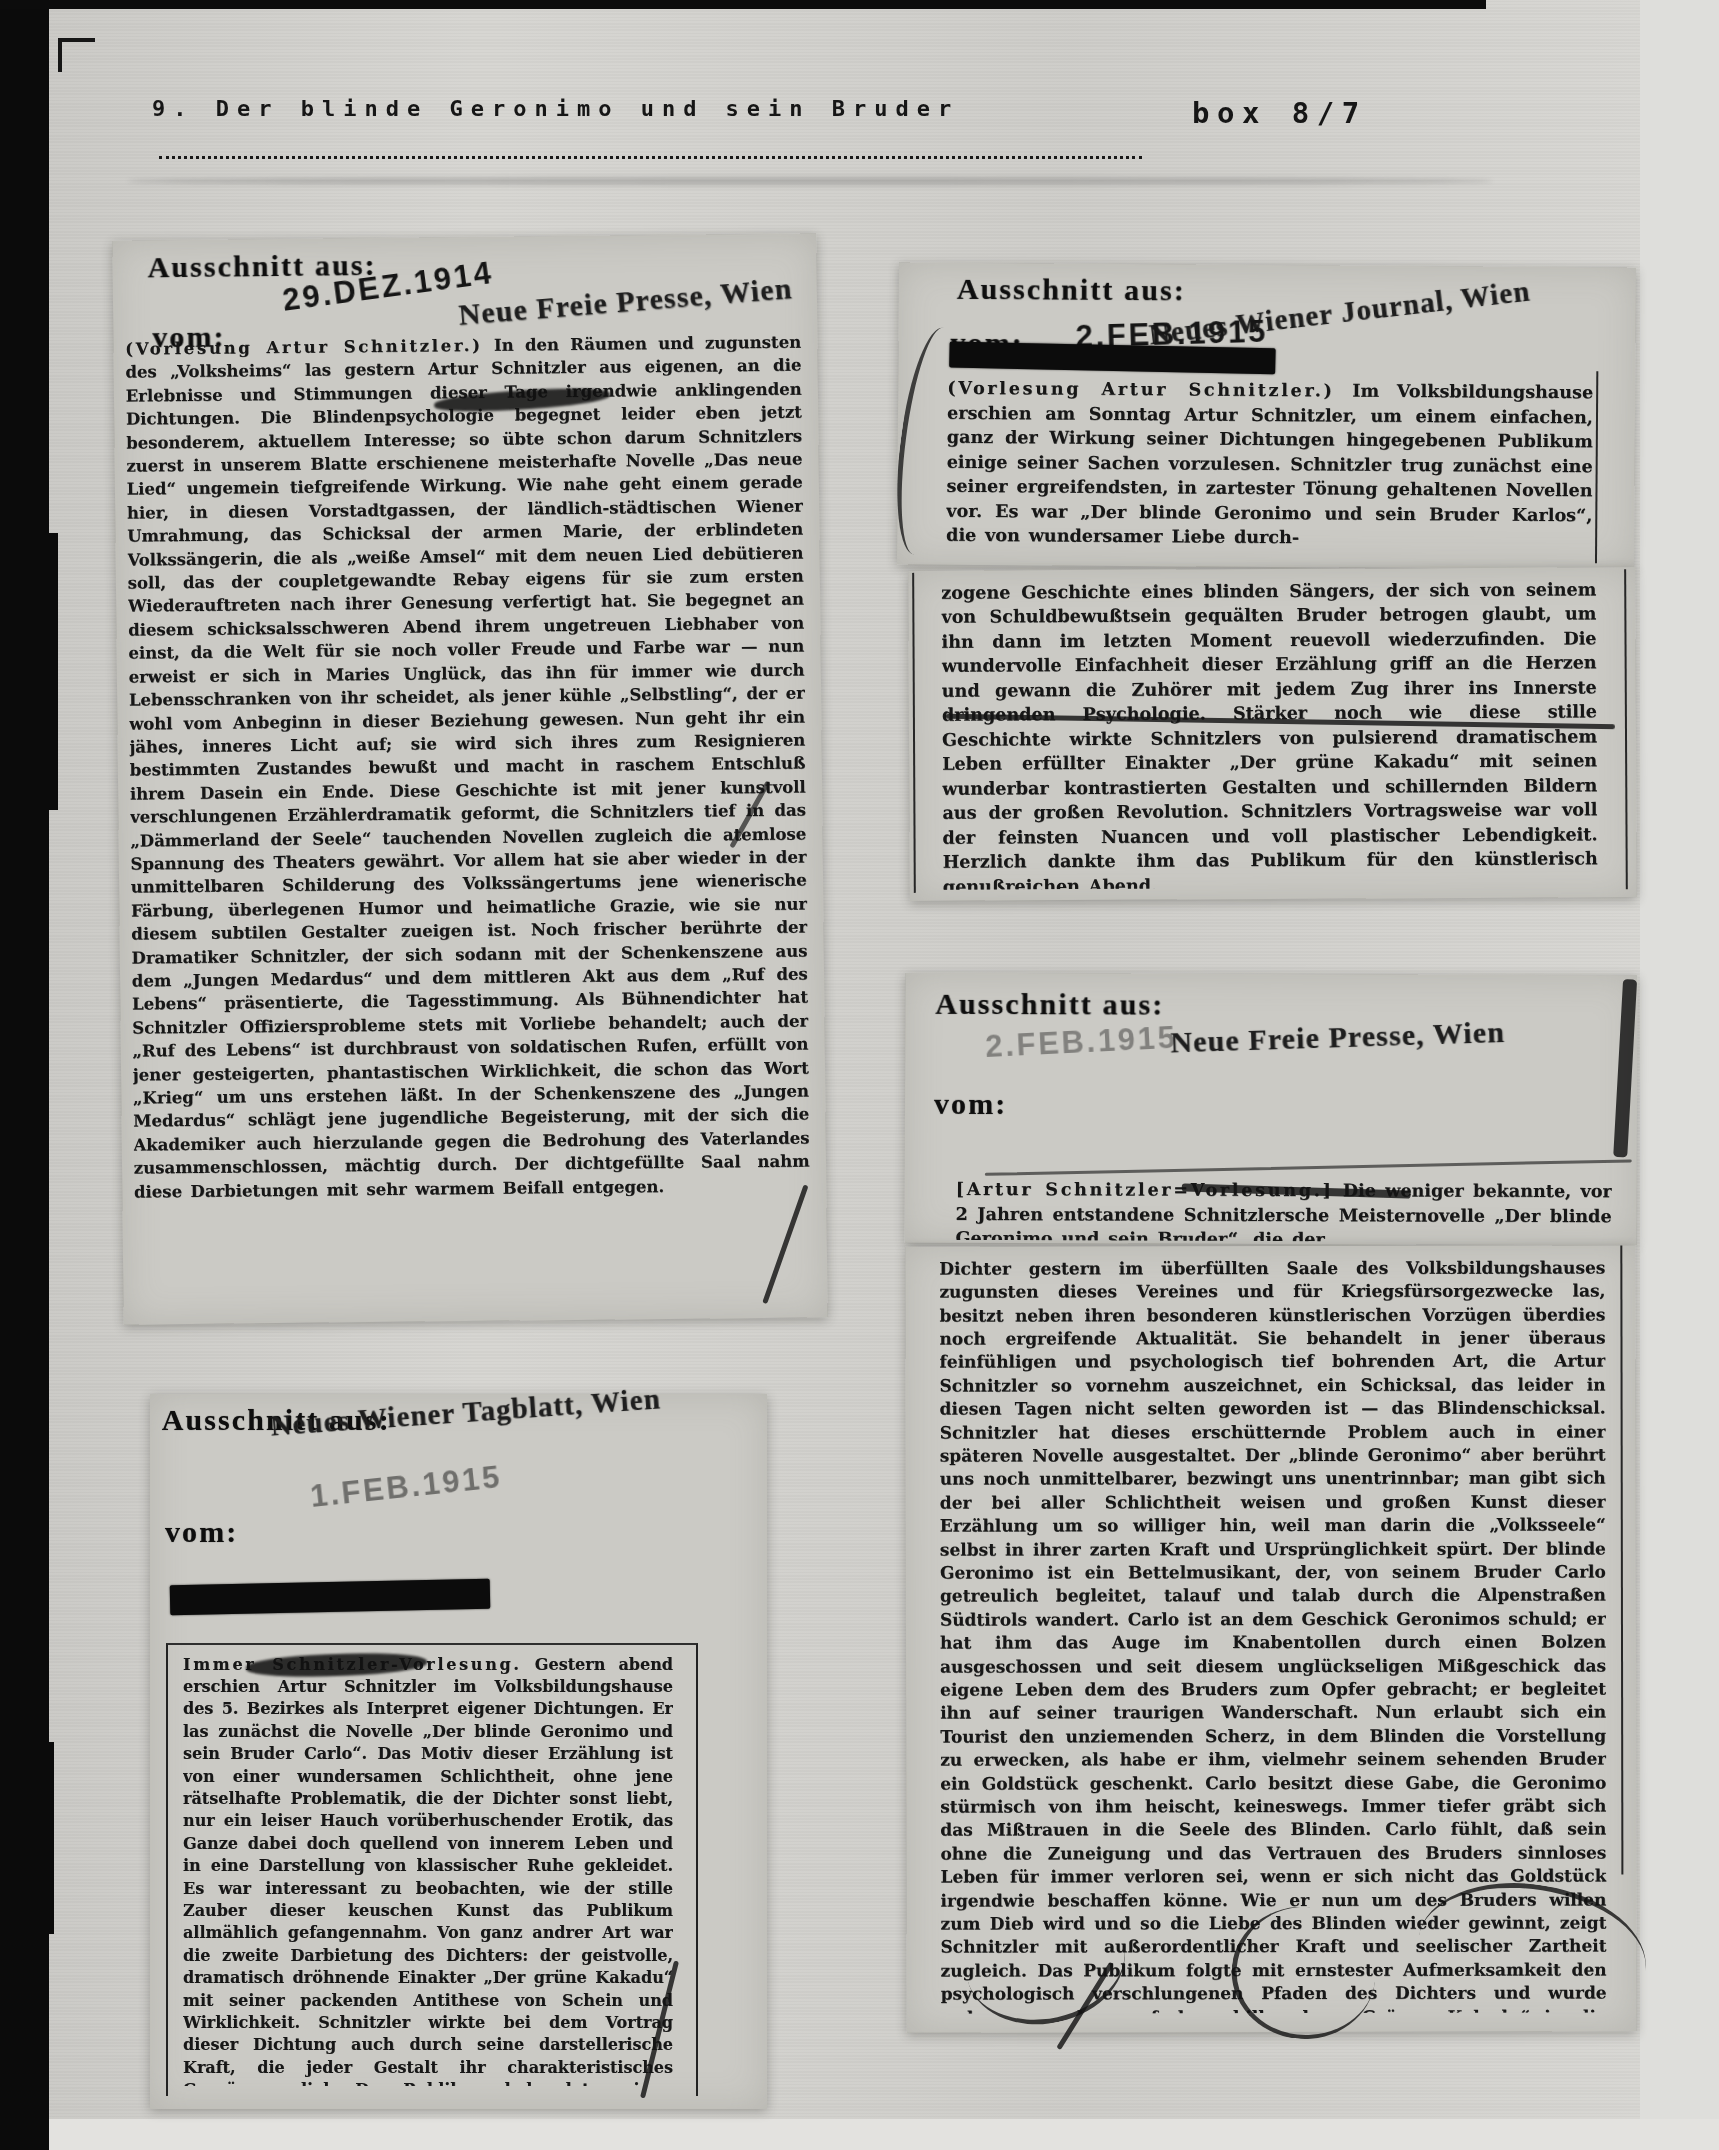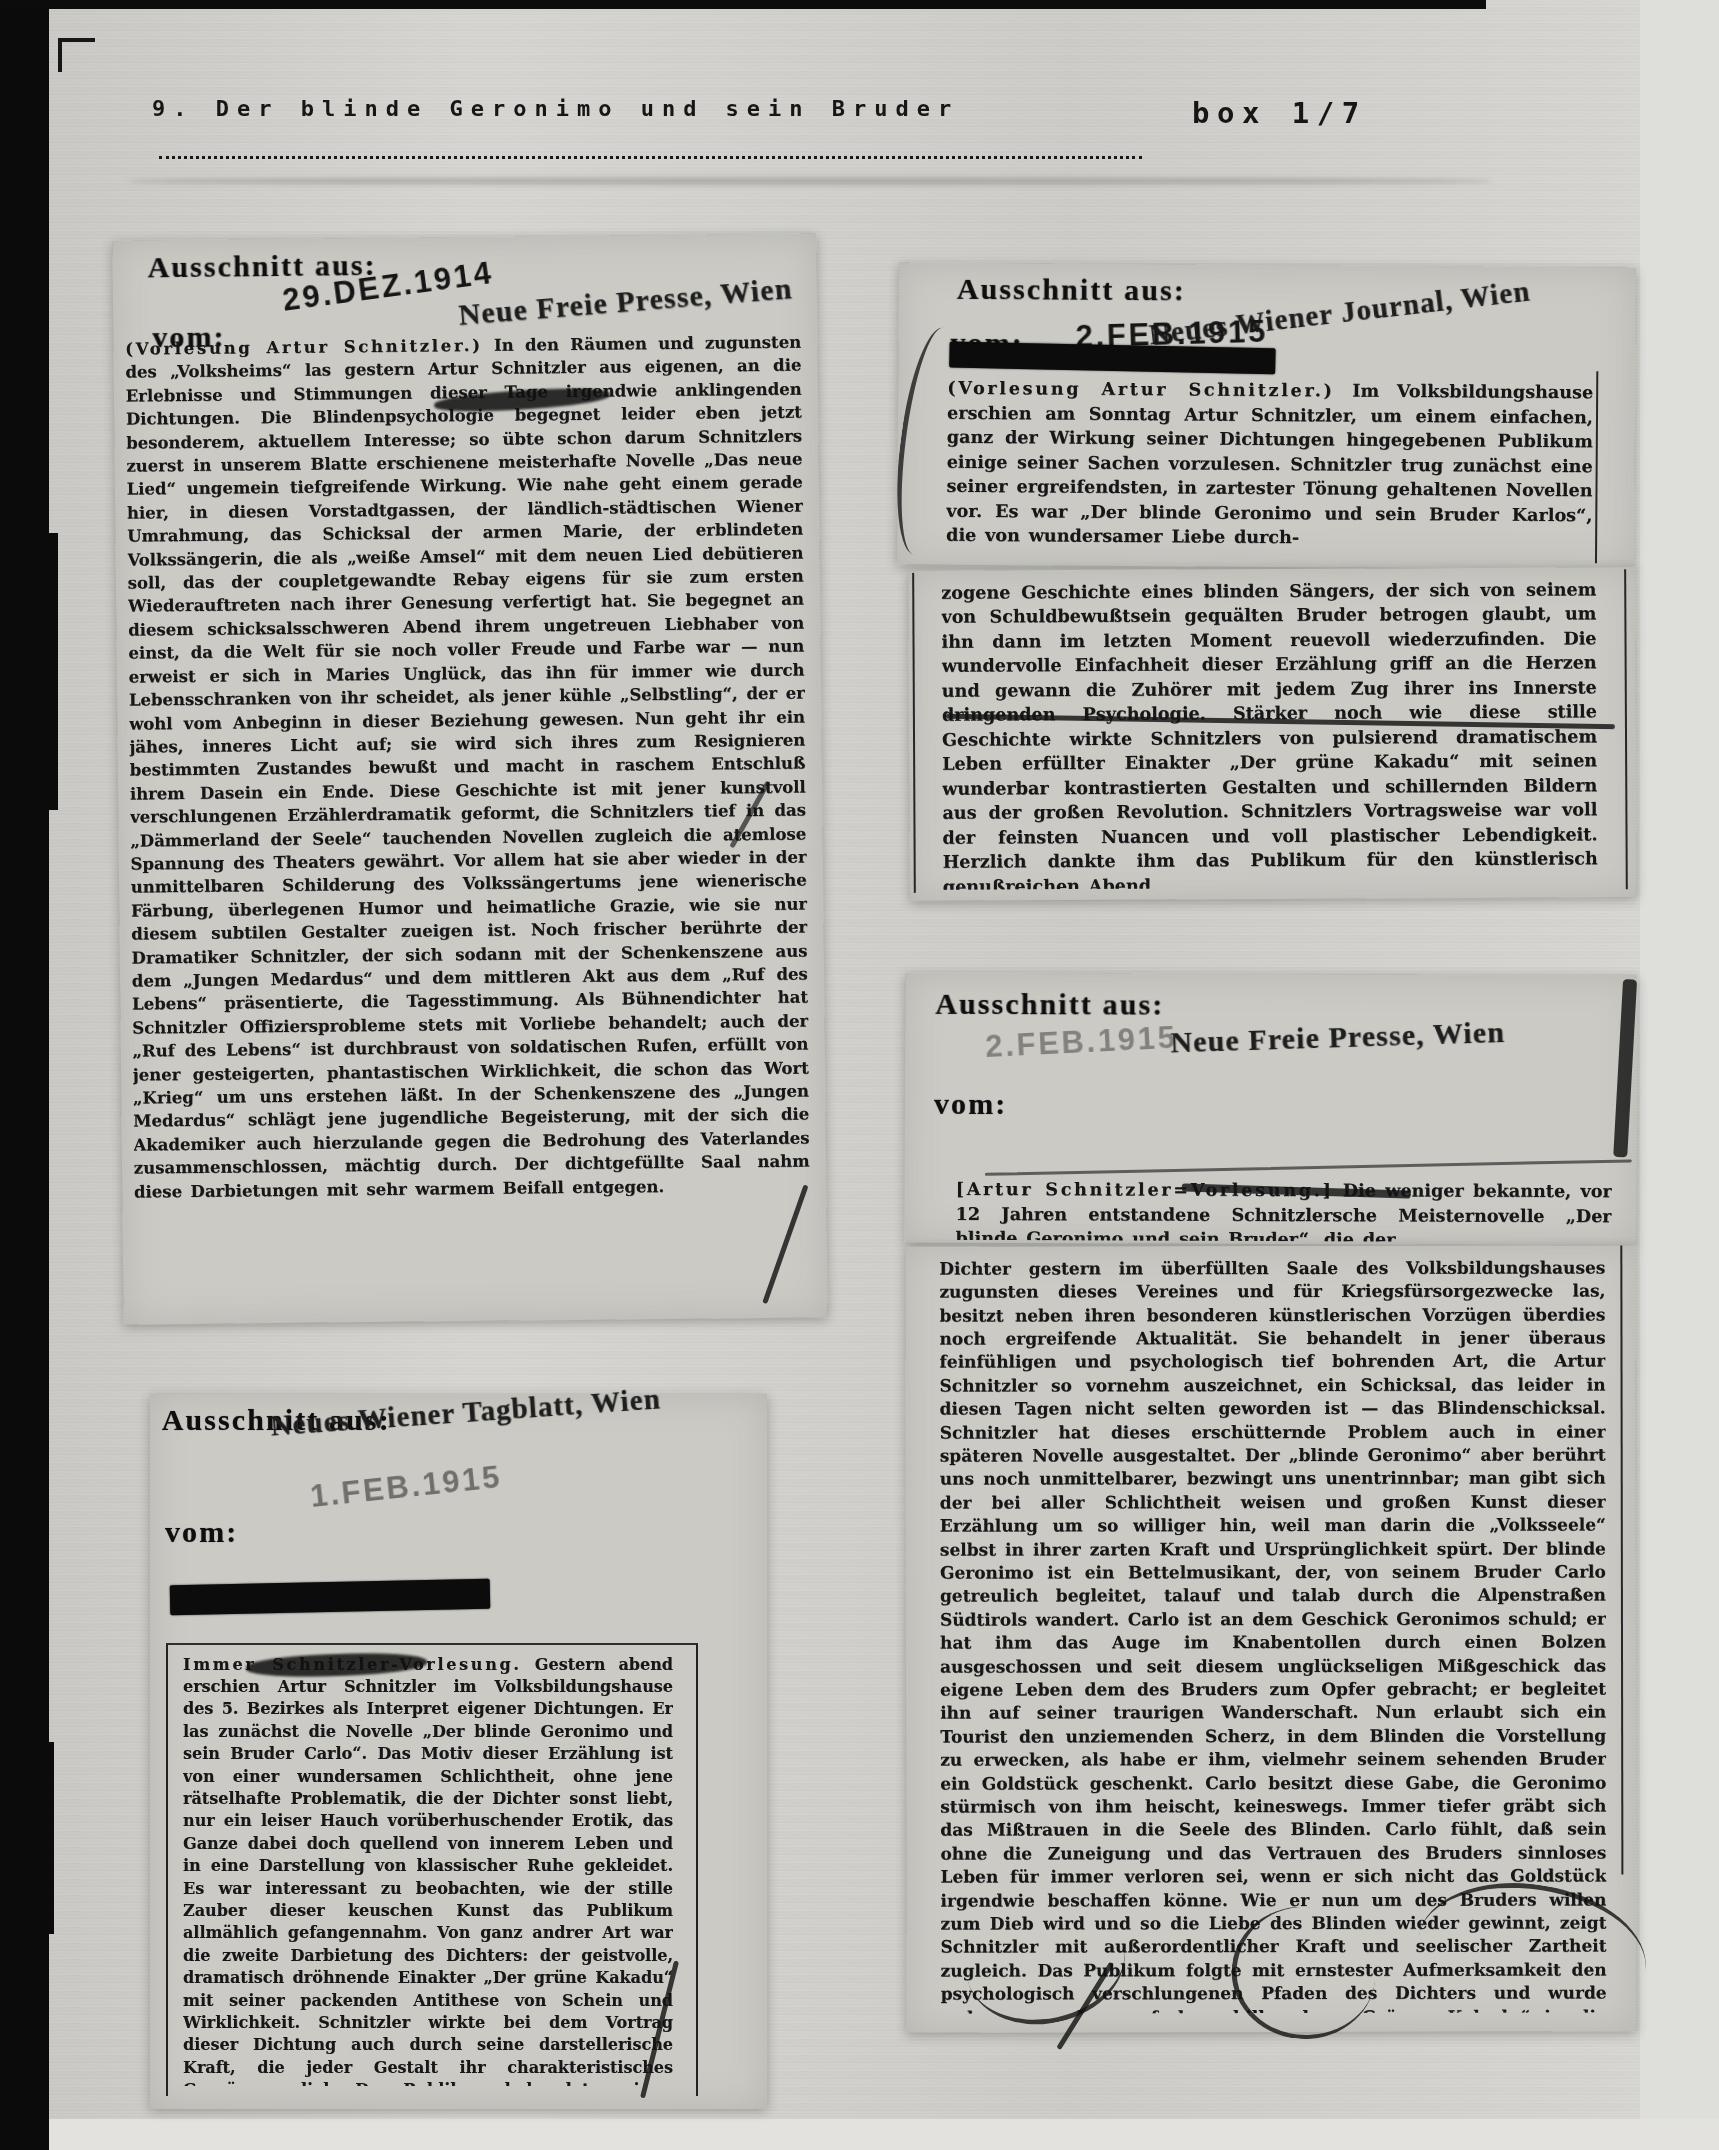--- a/index.html
+++ b/index.html
@@ -129,21 +129,21 @@
   <div class="scan-left-w1"></div>
   <div class="scan-left-w2"></div>
   <div class="scan-top"></div>
   <div class="edge-right"></div>
   <div class="edge-bottom"></div>
   <div class="corner-mark"></div>
   <div class="smudge"></div>
   <div class="smudge2"></div>
 
   <div class="type hdr-title">9. Der blinde Geronimo und sein Bruder</div>
-  <div class="type hdr-box">box 1/7</div>
+  <div class="type hdr-box">box 8/7</div>
   <div class="hdr-underline"></div>
 
   <div class="clip" id="c1">
     <div class="label label-aus">Ausschnitt aus:</div>
     <div class="datestamp">29.DEZ.1914</div>
     <div class="stamp">Neue Freie Presse, Wien</div>
     <div class="label label-vom">vom:</div>
     <div class="frak">
       <span class="lead">(Vorlesung Artur Schnitzler.)</span>
       <span>In den Räumen und zugunsten des „Volksheims“ las gestern Artur Schnitzler aus eigenen, an die Erlebnisse und Stimmungen dieser Tage irgendwie anklingenden Dichtungen. Die Blindenpsychologie begegnet leider eben jetzt besonderem, aktuellem Interesse; so übte schon darum Schnitzlers zuerst in unserem Blatte erschienene meisterhafte Novelle „Das neue Lied“ ungemein tiefgreifende Wirkung. Wie nahe geht einem gerade hier, in diesen Vorstadtgassen, der ländlich-städtischen Wiener Umrahmung, das Schicksal der armen Marie, der erblindeten Volkssängerin, die als „weiße Amsel“ mit dem neuen Lied debütieren soll, das der coupletgewandte Rebay eigens für sie zum ersten Wiederauftreten nach ihrer Genesung verfertigt hat. Sie begegnet an diesem schicksalsschweren Abend ihrem ungetreuen Liebhaber von einst, da die Welt für sie noch voller Freude und Farbe war — nun erweist er sich in Maries Unglück, das ihn für immer wie durch Lebensschranken von ihr scheidet, als jener kühle „Selbstling“, der er wohl vom Anbeginn in dieser Beziehung gewesen. Nun geht ihr ein jähes, inneres Licht auf; sie wird sich ihres zum Resignieren bestimmten Zustandes bewußt und macht in raschem Entschluß ihrem Dasein ein Ende. Diese Geschichte ist mit jener kunstvoll verschlungenen Erzählerdramatik geformt, die Schnitzlers tief in das „Dämmerland der Seele“ tauchenden Novellen zugleich die atemlose Spannung des Theaters gewährt. Vor allem hat sie aber wieder in der unmittelbaren Schilderung des Volkssängertums jene wienerische Färbung, überlegenen Humor und heimatliche Grazie, wie sie nur diesem subtilen Gestalter zueigen ist. Noch frischer berührte der Dramatiker Schnitzler, der sich sodann mit der Schenkenszene aus dem „Jungen Medardus“ und dem mittleren Akt aus dem „Ruf des Lebens“ präsentierte, die Tagesstimmung. Als Bühnendichter hat Schnitzler Offiziersprobleme stets mit Vorliebe behandelt; auch der „Ruf des Lebens“ ist durchbraust von soldatischen Rufen, erfüllt von jener gesteigerten, phantastischen Wirklichkeit, die schon das Wort „Krieg“ um uns erstehen läßt. In der Schenkenszene des „Jungen Medardus“ schlägt jene jugendliche Begeisterung, mit der sich die Akademiker auch hierzulande gegen die Bedrohung des Vaterlandes zusammenschlossen, mächtig durch. Der dichtgefüllte Saal nahm diese Darbietungen mit sehr warmem Beifall entgegen.</span>
@@ -191,21 +191,21 @@
   </div>
 
   <div class="clip" id="c4a">
     <div class="label label-aus">Ausschnitt aus:</div>
     <div class="datestamp">2.FEB.1915</div>
     <div class="stamp">Neue Freie Presse, Wien</div>
     <div class="label label-vom">vom:</div>
     <div class="pen pen-h"></div>
     <div class="frak">
       <span class="lead">[Artur Schnitzler=Vorlesung.]</span>
-      <span>Die weniger bekannte, vor 12 Jahren entstandene Schnitzlersche Meisternovelle „Der blinde Geronimo und sein Bruder“, die der</span>
+      <span>Die weniger bekannte, vor 2 Jahren entstandene Schnitzlersche Meisternovelle „Der blinde Geronimo und sein Bruder“, die der</span>
     </div>
     <div class="pen pen-strike"></div>
     <div class="wedge"></div>
   </div>
 
   <div class="clip" id="c4b">
     <div class="frak">Dichter gestern im überfüllten Saale des Volksbildungshauses zugunsten dieses Vereines und für Kriegsfürsorgezwecke las, besitzt neben ihren besonderen künstlerischen Vorzügen überdies noch ergreifende Aktualität. Sie behandelt in jener überaus feinfühligen und psychologisch tief bohrenden Art, die Artur Schnitzler so vornehm auszeichnet, ein Schicksal, das leider in diesen Tagen nicht selten geworden ist — das Blindenschicksal. Schnitzler hat dieses erschütternde Problem auch in einer späteren Novelle ausgestaltet. Der „blinde Geronimo“ aber berührt uns noch unmittelbarer, bezwingt uns unentrinnbar; man gibt sich der bei aller Schlichtheit weisen und großen Kunst dieser Erzählung um so williger hin, weil man darin die „Volksseele“ selbst in ihrer zarten Kraft und Ursprünglichkeit spürt. Der blinde Geronimo ist ein Bettelmusikant, der, von seinem Bruder Carlo getreulich begleitet, talauf und talab durch die Alpenstraßen Südtirols wandert. Carlo ist an dem Geschick Geronimos schuld; er hat ihm das Auge im Knabentollen durch einen Bolzen ausgeschossen und seit diesem unglückseligen Mißgeschick das eigene Leben dem des Bruders zum Opfer gebracht; er begleitet ihn auf seiner traurigen Wanderschaft. Nun erlaubt sich ein Tourist den unziemenden Scherz, in dem Blinden die Vorstellung zu erwecken, als habe er ihm, vielmehr seinem sehenden Bruder ein Goldstück geschenkt. Carlo besitzt diese Gabe, die Geronimo stürmisch von ihm heischt, keineswegs. Immer tiefer gräbt sich das Mißtrauen in die Seele des Blinden. Carlo fühlt, daß sein ohne die Zuneigung und das Vertrauen des Bruders sinnloses Leben für immer verloren sei, wenn er sich nicht das Goldstück irgendwie beschaffen könne. Wie er nun um des Bruders willen zum Dieb wird und so die Liebe des Blinden wieder gewinnt, zeigt Schnitzler mit außerordentlicher Kraft und seelischer Zartheit zugleich. Das Publikum folgte mit ernstester Aufmerksamkeit den psychologisch verschlungenen Pfaden des Dichters und wurde sodann von dessen farbenschillerndem „Grünen Kakadu“ in die stärkste Spannung gebracht. Lebhafter, lang dauernder Beifall dankte Schnitzler für das Werk und die Vorlesung.</div>
     <div class="vline vl-r"></div>
     <div class="pen-arc sig1"></div>
     <div class="pen-arc sig2"></div>

